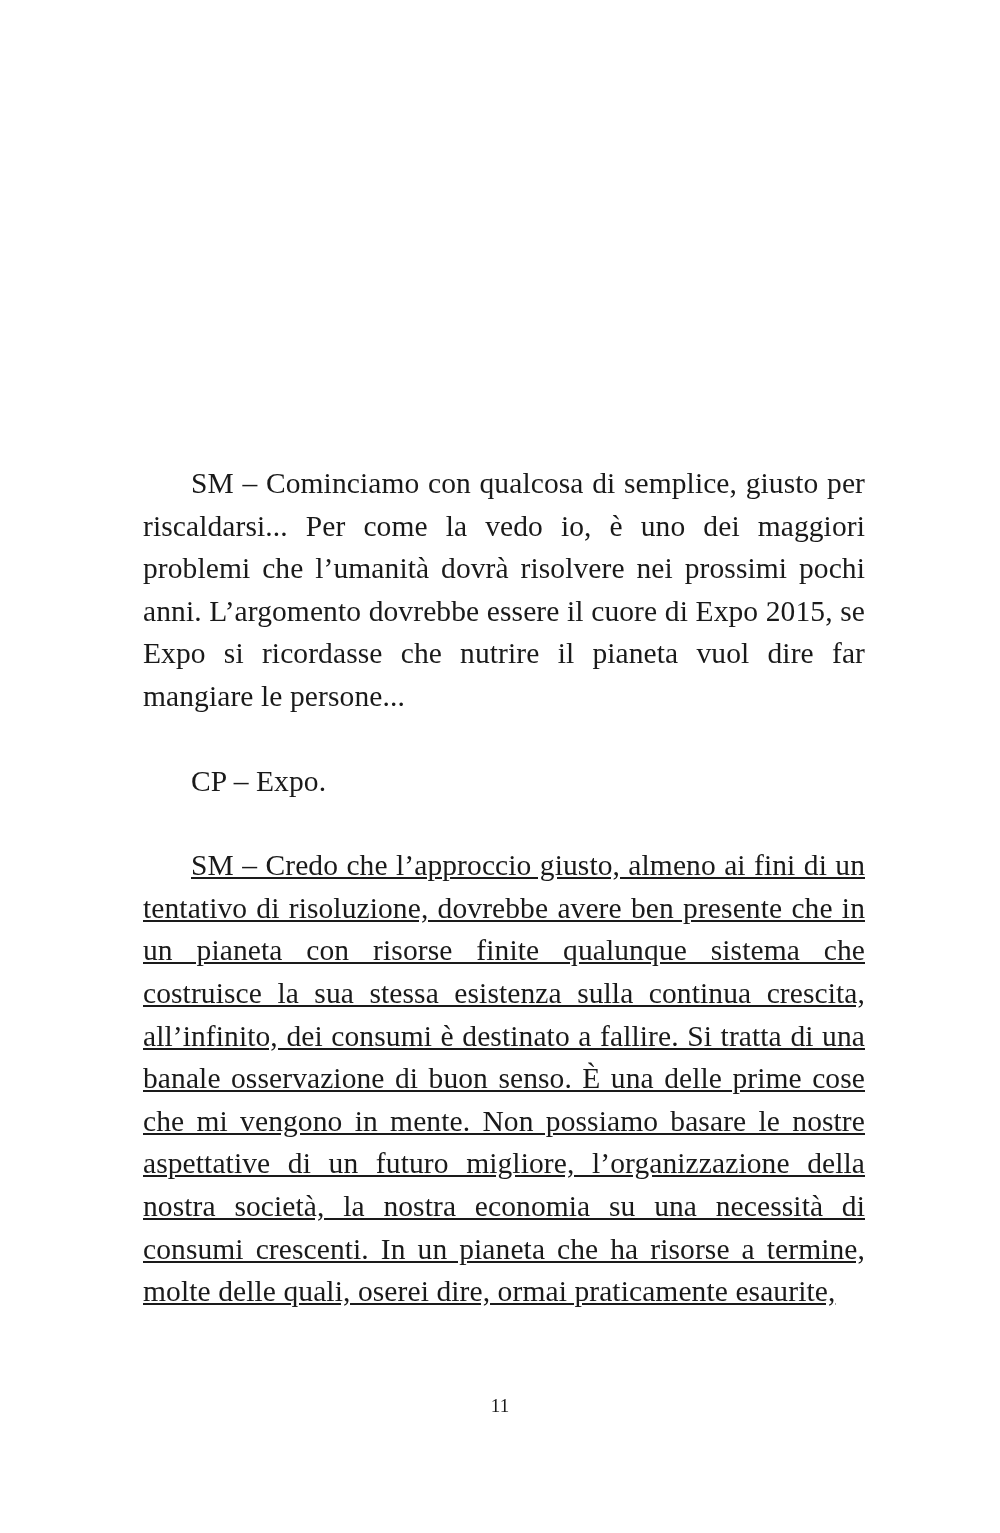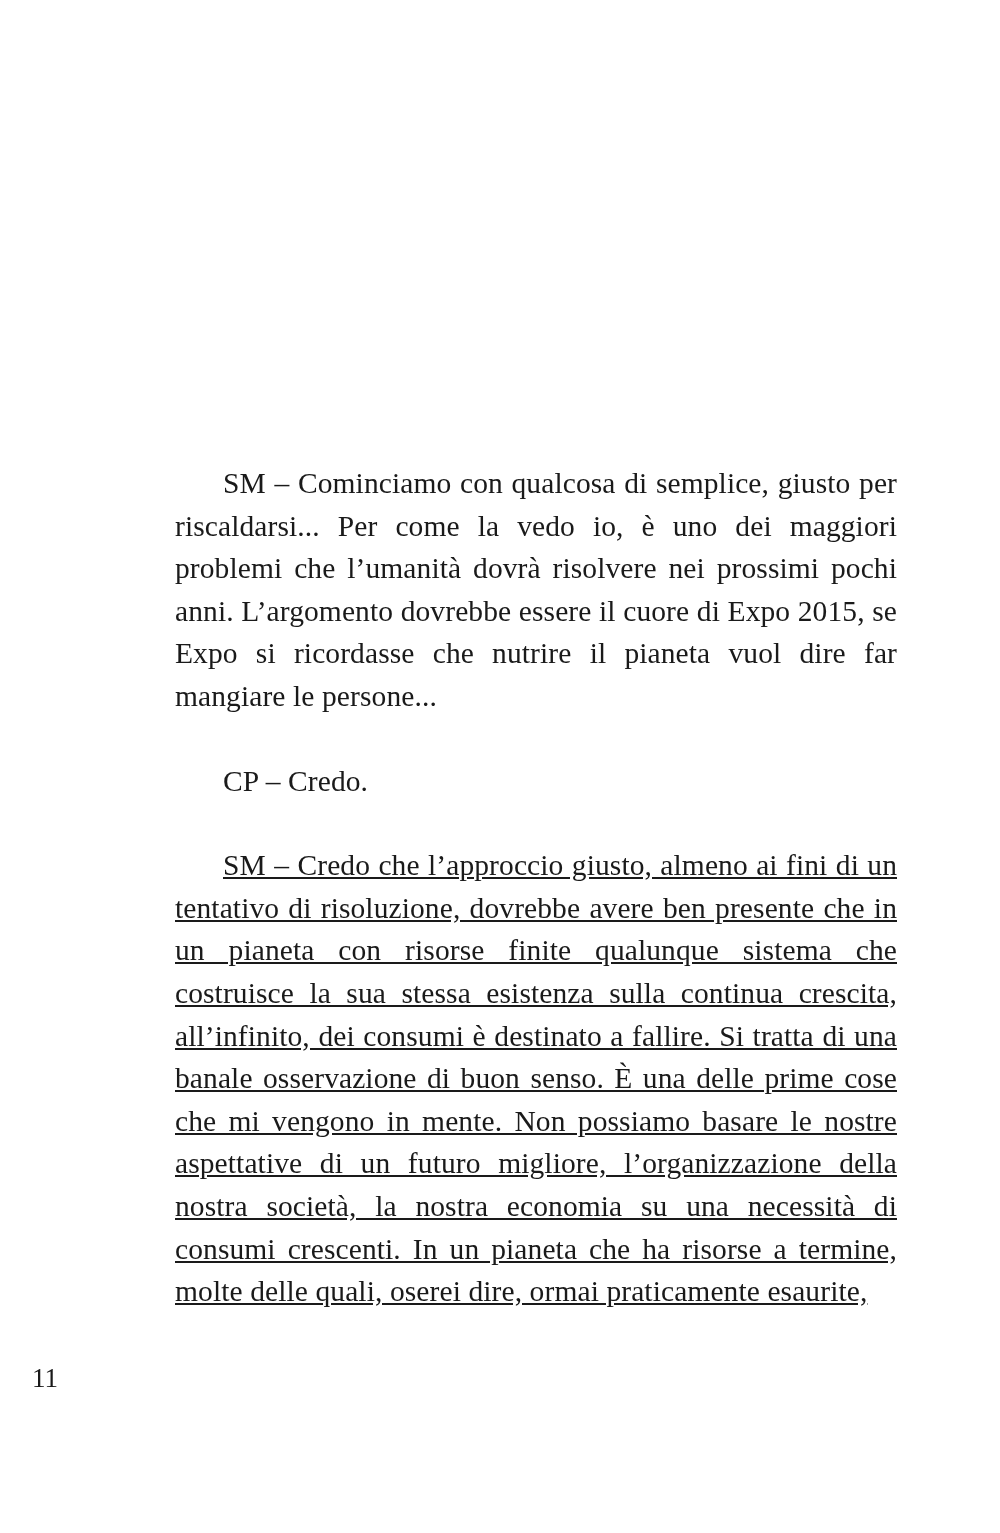--- a/index.html
+++ b/index.html
@@ -14,21 +14,20 @@
     font-family: "Liberation Serif", "DejaVu Serif", serif;
     color: #1a1a1a;
   }
   .page {
     position: absolute;
     left: 0;
     top: 0;
     width: 820px;
     height: 1533px;
     box-sizing: border-box;
-    margin-left: 32px;
   }
   .text-block {
     position: absolute;
     left: 143px;
     top: 462px;
     width: 722px;
   }
   .para {
     margin: 0 0 0 0;
     text-align: justify;
@@ -42,33 +41,34 @@
   .para + .para {
     margin-top: 42px;
   }
   .para.last {
     text-align: justify;
     text-decoration: underline;
   }
   .folio {
     position: absolute;
     left: 0;
-    top: 1364px;
+    top: 1392px;
     width: 1000px;
-    font-size: 27px;
+    text-align: center;
+    font-size: 19px;
     line-height: 28px;
     color: #1a1a1a;
   }
 </style>
 </head>
 <body>
 
 <div class="page">
 
   <div class="text-block">
     <p class="para">SM – Cominciamo con qualcosa di semplice, giusto per riscaldarsi... Per come la vedo io, è uno dei maggiori problemi che l’umanità dovrà risolvere nei prossimi pochi anni. L’argomento dovrebbe essere il cuore di Expo 2015, se Expo si ricordasse che nutrire il pianeta vuol dire far mangiare le persone...</p>
-    <p class="para">CP – Credo.</p>
+    <p class="para">CP – Expo.</p>
     <p class="para last">SM – Credo che l’approccio giusto, almeno ai fini di un tentativo di risoluzione, dovrebbe avere ben presente che in un pianeta con risorse finite qualunque sistema che costruisce la sua stessa esistenza sulla continua crescita, all’infinito, dei consumi è destinato a fallire. Si tratta di una banale osservazione di buon senso. È una delle prime cose che mi vengono in mente. Non possiamo basare le nostre aspettative di un futuro migliore, l’organizzazione della nostra società, la nostra economia su una necessità di consumi crescenti. In un pianeta che ha risorse a termine, molte delle quali, oserei dire, ormai praticamente esaurite,</p>
   </div>
 
   <div class="folio">11</div>
 
 </div>
 
 </body></html>

